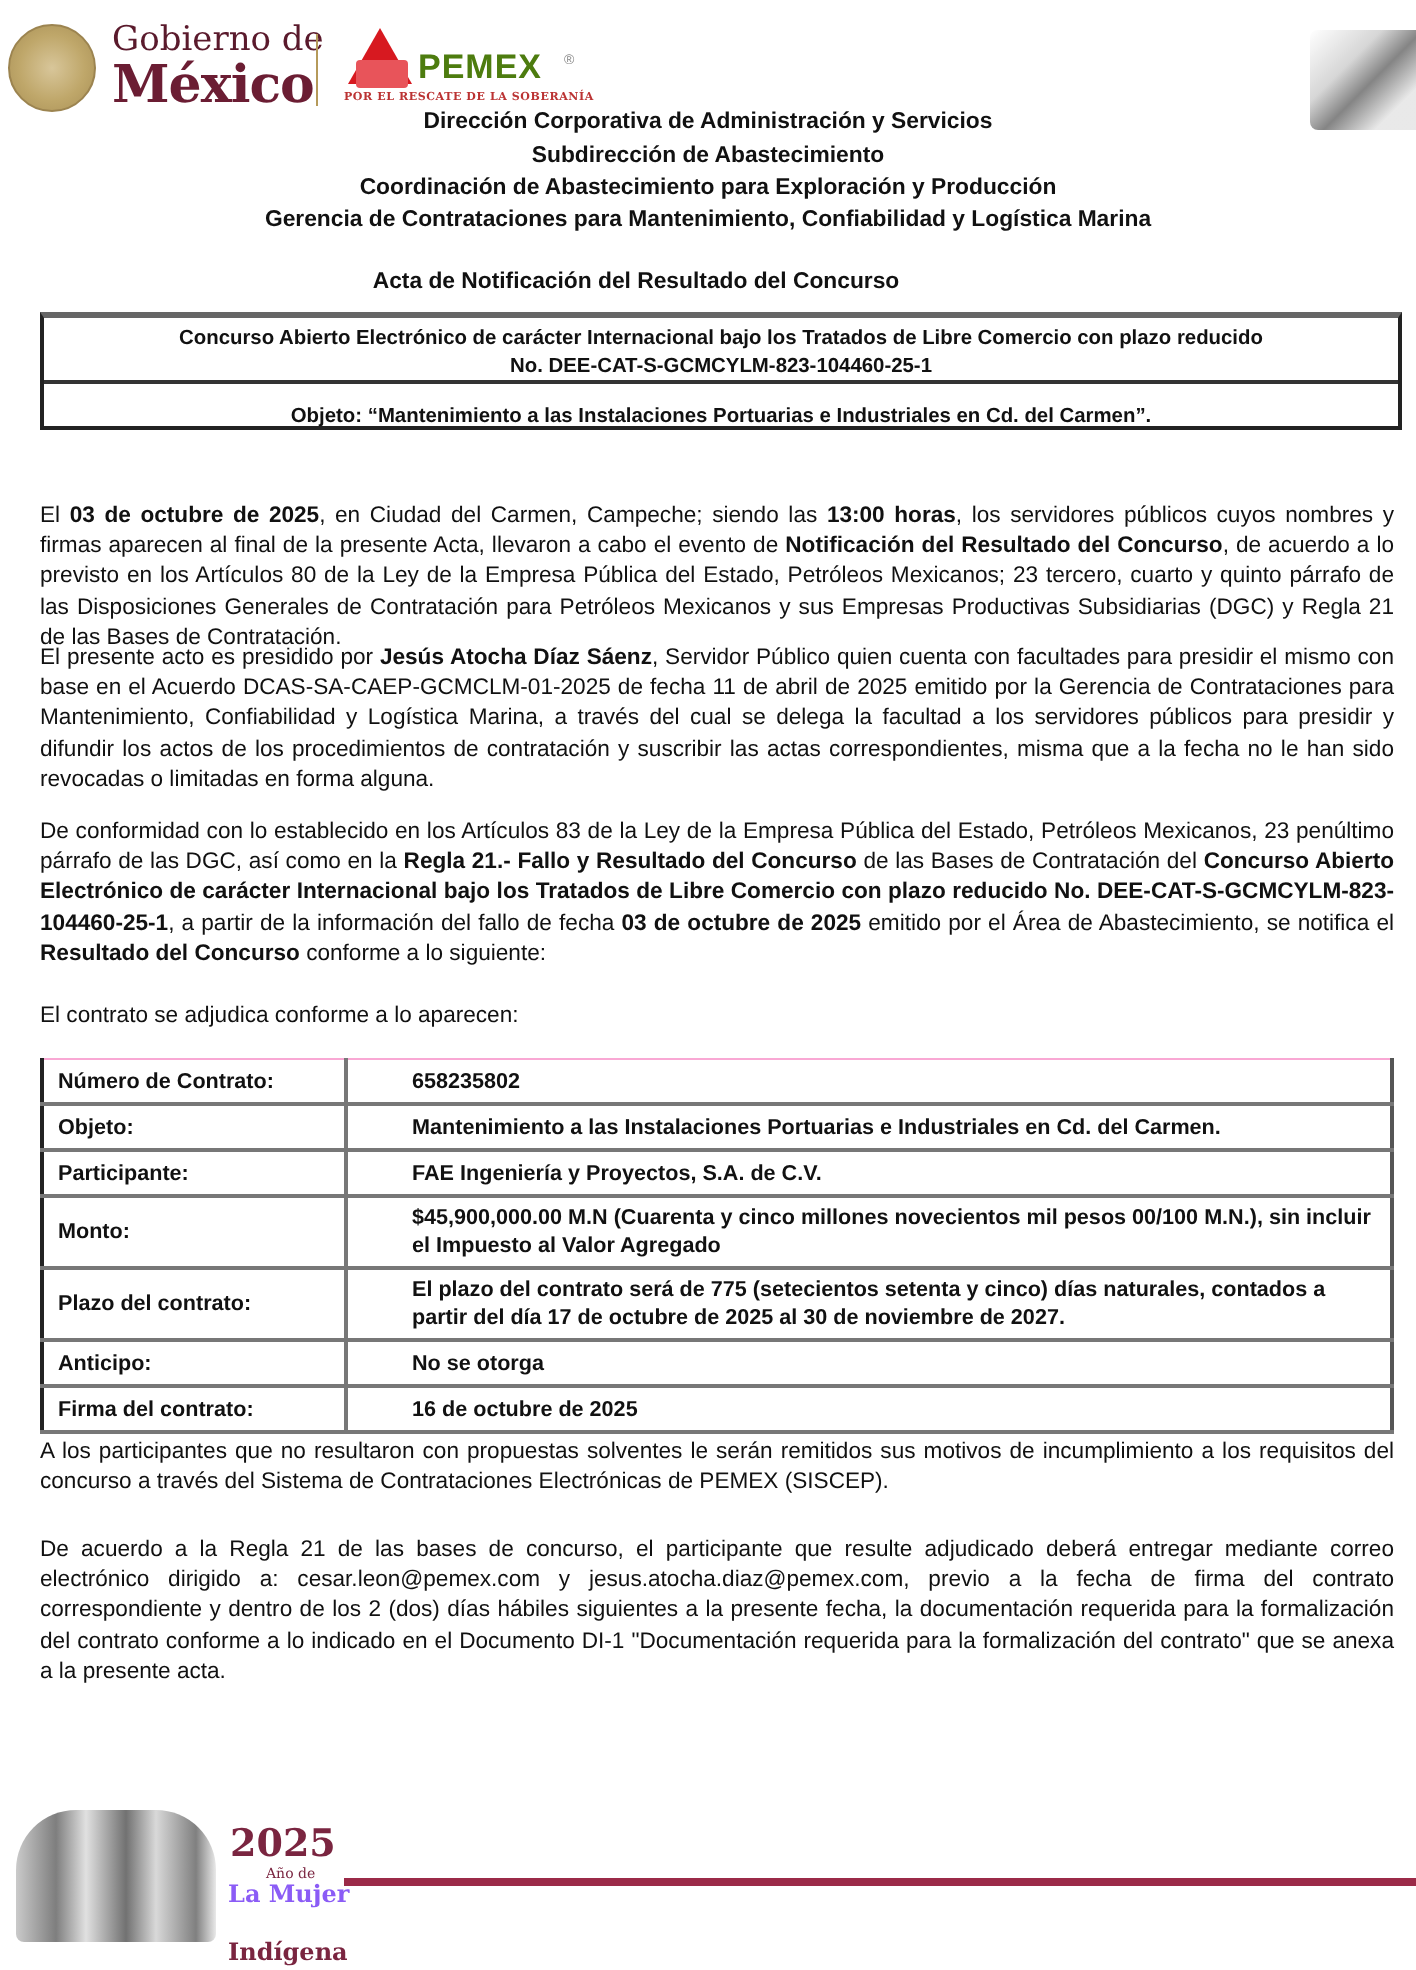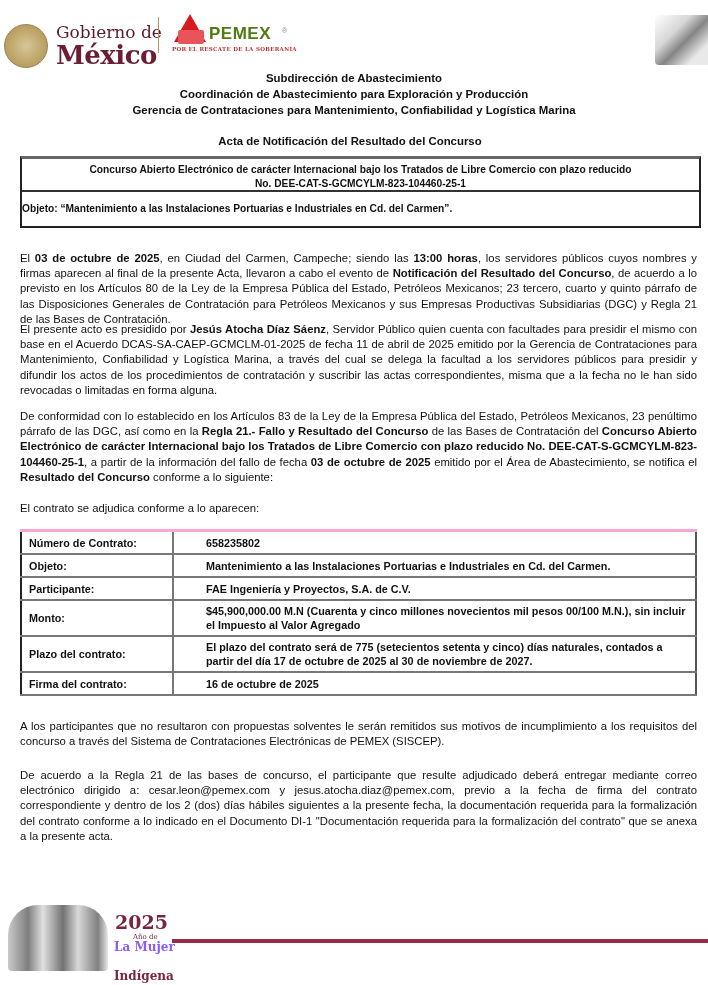--- a/index.html
+++ b/index.html
@@ -1,64 +1,64 @@
 <!DOCTYPE html>
 <html><head>
 <meta charset="utf-8">
 <style>
   html, body { margin:0; padding:0; background:#ffffff; }
   body { width:708px; height:985px; position:relative; overflow:hidden;
          font-family:"Liberation Sans", "DejaVu Sans", sans-serif; color:#111; }
   .page { position:absolute; left:0; top:0; width:708px; height:985px; }
 
   
-  .logo-gob { position:absolute; left:4px; top:24px; display:flex; align-items:flex-end; }
+  .logo-gob { position:absolute; left:4px; top:12px; display:flex; align-items:flex-end; }
   .seal { width:42px; height:42px; border-radius:50%; background:radial-gradient(circle,#d8c69a 0%,#bfa76a 55%,#a88f55 100%); border:1px solid #9c8450; }
   .gob-text { margin-left:8px; line-height:1; }
   .gob-line1 { font-family:"DejaVu Serif", serif; font-size:17px; color:#5a1a2c; }
   .gob-line2 { font-family:"DejaVu Serif", serif; font-size:26px; font-weight:bold; color:#6b1d33; letter-spacing:-0.5px; margin-top:1px; }
   .logo-sep { position:absolute; left:158px; top:17px; width:1px; height:36px; background:#b59a5a; }
   .pemex { position:absolute; left:172px; top:14px; }
   .pemex-flame { position:absolute; left:2px; top:0; width:0; height:0;
                  border-left:16px solid transparent; border-right:16px solid transparent; border-bottom:28px solid #d71920; }
   .pemex-eagle { position:absolute; left:6px; top:16px; width:26px; height:14px; background:#e8545a; border-radius:2px; }
   .pemex-word { position:absolute; left:37px; top:10px; font-size:17px; font-weight:bold; color:#4d7c0f; letter-spacing:0.5px; }
   .pemex-reg { position:absolute; left:110px; top:13px; font-size:7px; color:#888; }
   .pemex-tag { position:absolute; left:0; top:32px; font-family:"DejaVu Serif", serif; font-size:5.5px; font-weight:bold; color:#b33; white-space:nowrap; letter-spacing:0.3px; }
 
   .corner-img { position:absolute; left:655px; top:15px; width:53px; height:50px;
                 background:linear-gradient(135deg,#ffffff 0%,#cfcfcf 35%,#6f6f6f 55%,#e5e5e5 80%); opacity:0.85; border-radius:4px 0 0 4px; }
 
   
   .hdr { position:absolute; left:0; width:708px; text-align:center; font-size:11.4px; font-weight:bold; line-height:17px; }
   .hdr.l1 { top:53px; } .hdr.l2 { top:70px; } .hdr.l3 { top:86px; } .hdr.l4 { top:102px; }
 
-  .acta-title { position:absolute; left:0; top:135px; width:636px; text-align:center; font-size:11.4px; font-weight:bold;padding-left:32px; }
+  .acta-title { position:absolute; left:0; top:135px; width:636px; text-align:center; font-size:11.4px; font-weight:bold; }
 
   
   .box { position:absolute; left:20px; top:156px; width:677px; border:2px solid #222; border-top:3px solid #666; }
   .box-row1 { height:33px; border-bottom:2px solid #333; text-align:center; font-size:10.2px; font-weight:bold; line-height:14px; padding-top:4px; box-sizing:border-box; }
-  .box-row2 { height:34px; font-size:10.2px; font-weight:bold; line-height:33px; }
+  .box-row2 { height:21px; text-align:center; font-size:10.2px; font-weight:bold; line-height:33px; }
 
   
   .para { position:absolute; left:20px; width:677px; font-size:11.3px; line-height:15.2px; text-align:justify; }
   .para b { font-weight:bold; }
   .p1 { top:251px; }
   .p2 { top:322px; }
   .p3 { top:409px; }
   .p4 { top:501px; }
 
   
   .ctable { position:absolute; left:20px; top:529px; width:677px; border-collapse:collapse; font-size:10.8px; }
   .ctable td { border:2px solid #777; padding:2px 7px; vertical-align:middle; font-weight:bold; line-height:14px; }
   .ctable td.k { width:136px; border-left:2px solid #222; }
   .ctable td.v { border-left:2px solid #222; border-right:2px solid #555;padding-left:32px; }
   .ctable tr.single td { height:17px; }
   .ctable tr.double td { height:30px; }
-  .ctable tr:first-child td { border-top:3px solid #f9a8d4; }
+  .ctable tr:first-child td { border-top:1px solid #f9a8d4; }
 
   .p5 { top:719px; }
   .p6 { top:768px; }
 
   
   .footer-women { position:absolute; left:8px; top:905px; width:100px; height:66px;
                   background:linear-gradient(90deg,#bdbdbd 0%,#5e5e5e 20%,#d9d9d9 35%,#4e4e4e 55%,#cfcfcf 70%,#606060 90%,#e4e4e4 100%);
                   border-radius:30px 30px 4px 4px; opacity:0.8; }
   .footer-year { position:absolute; left:115px; top:913px; font-family:"DejaVu Serif", serif; font-weight:bold; font-size:19px; color:#7a2540; line-height:19px; }
   .footer-ano { position:absolute; left:133px; top:933px; font-family:"DejaVu Serif", serif; font-size:7px; color:#7a2540; }
@@ -83,20 +83,21 @@
   <div class="pemex">
     <div class="pemex-flame"></div>
     <div class="pemex-eagle"></div>
     <div class="pemex-word">PEMEX</div>
     <div class="pemex-reg">®</div>
     <div class="pemex-tag">POR EL RESCATE DE LA SOBERANÍA</div>
   </div>
 
   <div class="corner-img"></div>
 
+  <div class="hdr l1">Dirección Corporativa de Administración y Servicios</div>
   <div class="hdr l2">Subdirección de Abastecimiento</div>
   <div class="hdr l3">Coordinación de Abastecimiento para Exploración y Producción</div>
   <div class="hdr l4">Gerencia de Contrataciones para Mantenimiento, Confiabilidad y Logística Marina</div>
 
   <div class="acta-title">Acta de Notificación del Resultado del Concurso</div>
 
   <div class="box">
     <div class="box-row1">
       <div>Concurso Abierto Electrónico de carácter Internacional bajo los Tratados de Libre Comercio con plazo reducido</div>
       <div>No. DEE-CAT-S-GCMCYLM-823-104460-25-1</div>
@@ -128,20 +129,24 @@
     </tr>
     <tr class="double">
       <td class="k">Monto:</td>
       <td class="v">$45,900,000.00 M.N (Cuarenta y cinco millones novecientos mil pesos 00/100 M.N.), sin incluir el Impuesto al Valor Agregado</td>
     </tr>
     <tr class="double">
       <td class="k">Plazo del contrato:</td>
       <td class="v">El plazo del contrato será de 775 (setecientos setenta y cinco) días naturales, contados a partir del día 17 de octubre de 2025 al 30 de noviembre de 2027.</td>
     </tr>
     <tr class="single">
+      <td class="k">Anticipo:</td>
+      <td class="v">No se otorga</td>
+    </tr>
+    <tr class="single">
       <td class="k">Firma del contrato:</td>
       <td class="v">16 de octubre de 2025</td>
     </tr>
   </tbody>
     </table>
 
   <div class="para p5">A los participantes que no resultaron con propuestas solventes le serán remitidos sus motivos de incumplimiento a los requisitos del concurso a través del Sistema de Contrataciones Electrónicas de PEMEX (SISCEP).</div>
   <div class="para p6">De acuerdo a la Regla 21 de las bases de concurso, el participante que resulte adjudicado deberá entregar mediante correo electrónico dirigido a: cesar.leon@pemex.com y jesus.atocha.diaz@pemex.com, previo a la fecha de firma del contrato correspondiente y dentro de los 2 (dos) días hábiles siguientes a la presente fecha, la documentación requerida para la formalización del contrato conforme a lo indicado en el Documento DI-1 "Documentación requerida para la formalización del contrato" que se anexa a la presente acta.</div>
 
   <div class="footer-women"></div>

